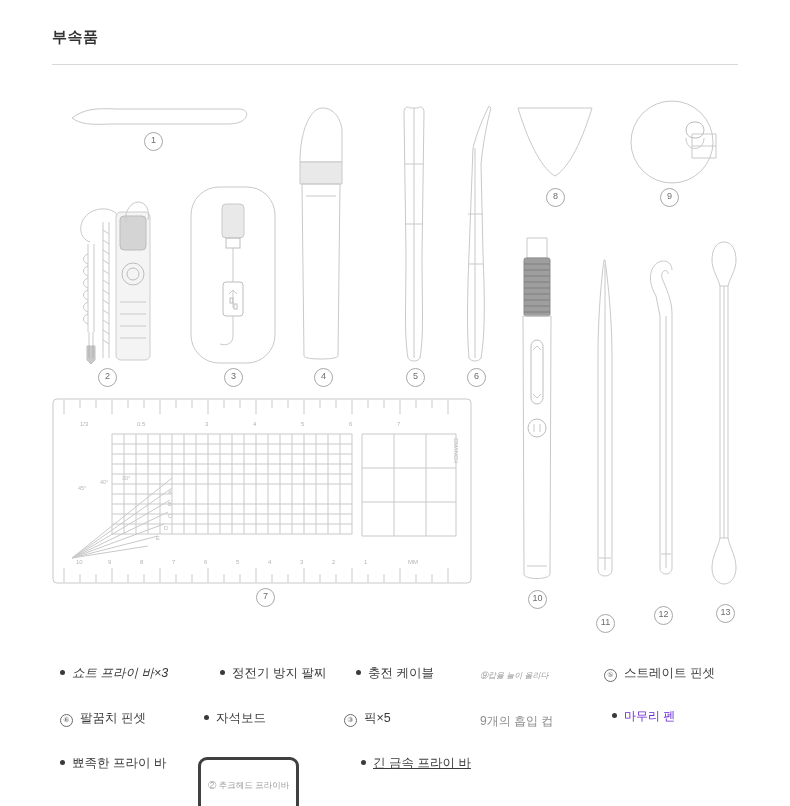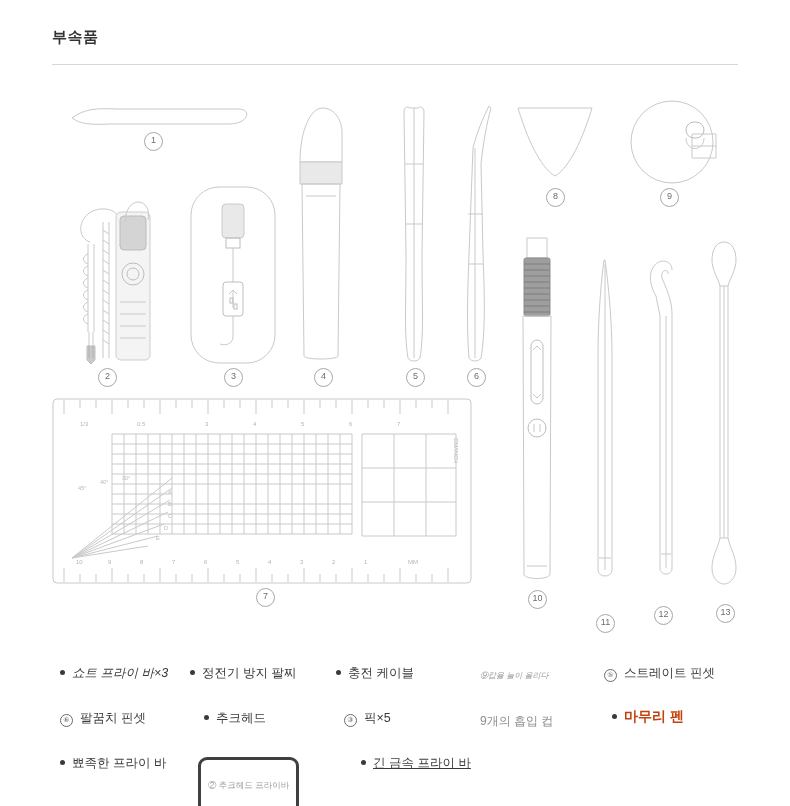--- a/index.html
+++ b/index.html
@@ -54,21 +54,21 @@
     display:inline-block;width:11px;height:11px;border-radius:50%;
     border:1px solid #6b6b6b;color:#5a5a5a;font-size:7px;line-height:10px;
     text-align:center;margin-right:7px;vertical-align:0px;
   }
   .lcell.small{font-size:12px;color:#8e8e8e;}
   .lcell.mini{font-size:8px;color:#9a9a9a;}
   .lcell.boxed{
     font-size:8.5px;color:#9a9a9a;border:3px solid #404040;
     border-radius:9px;padding:20px 7px;
   }
-  .lcell.bold{font-size:14px;font-weight:700;color:#c2410c;}
+  .lcell.bold{font-size:12px;font-weight:400;color:#6d28d9;}
 </style>
 </head>
 <body>
 
 <div class="page">
 
   <div class="title">부속품</div>
   <div class="rule"></div>
 
   <div class="item" style="left:70px;top:104px;">
@@ -279,38 +279,38 @@
     </svg>
     <div class="num" style="left:204px;top:190px;">7</div>
   </div>
 
   <div class="legend">
 
     <div class="lrow" style="top:10px;">
       <div class="lcell" style="left:8px;font-style:italic;">
         <span class="dot"></span><span>쇼트 프라이 바×3</span>
       </div>
-      <div class="lcell" style="left:138px;">
+      <div class="lcell" style="left:168px;">
         <span class="dot"></span><span>정전기 방지 팔찌</span>
       </div>
-      <div class="lcell" style="left:284px;">
+      <div class="lcell" style="left:304px;">
         <span class="dot"></span><span>충전 케이블</span>
       </div>
       <div class="lcell mini" style="left:428px;top:5px;font-style:italic;">⑨캅을 늘이 올리다</div>
       <div class="lcell" style="left:552px;">
         <span class="ring">⑤</span><span>스트레이트 핀셋</span>
       </div>
     </div>
 
     <div class="lrow" style="top:55px;">
       <div class="lcell" style="left:8px;">
         <span class="ring">⑥</span><span>팔꿈치 핀셋</span>
       </div>
       <div class="lcell" style="left:152px;">
-        <span class="dot"></span><span>추크헤드</span>
+        <span class="dot"></span><span>자석보드</span>
       </div>
       <div class="lcell" style="left:292px;">
         <span class="ring">③</span><span>픽×5</span>
       </div>
       <div class="lcell small" style="left:428px;top:3px;">9개의 흡입 컵</div>
       <div class="lcell bold" style="left:560px;top:-2px;">
         <span class="dot"></span><span>마무리 펜</span>
       </div>
     </div>
 

